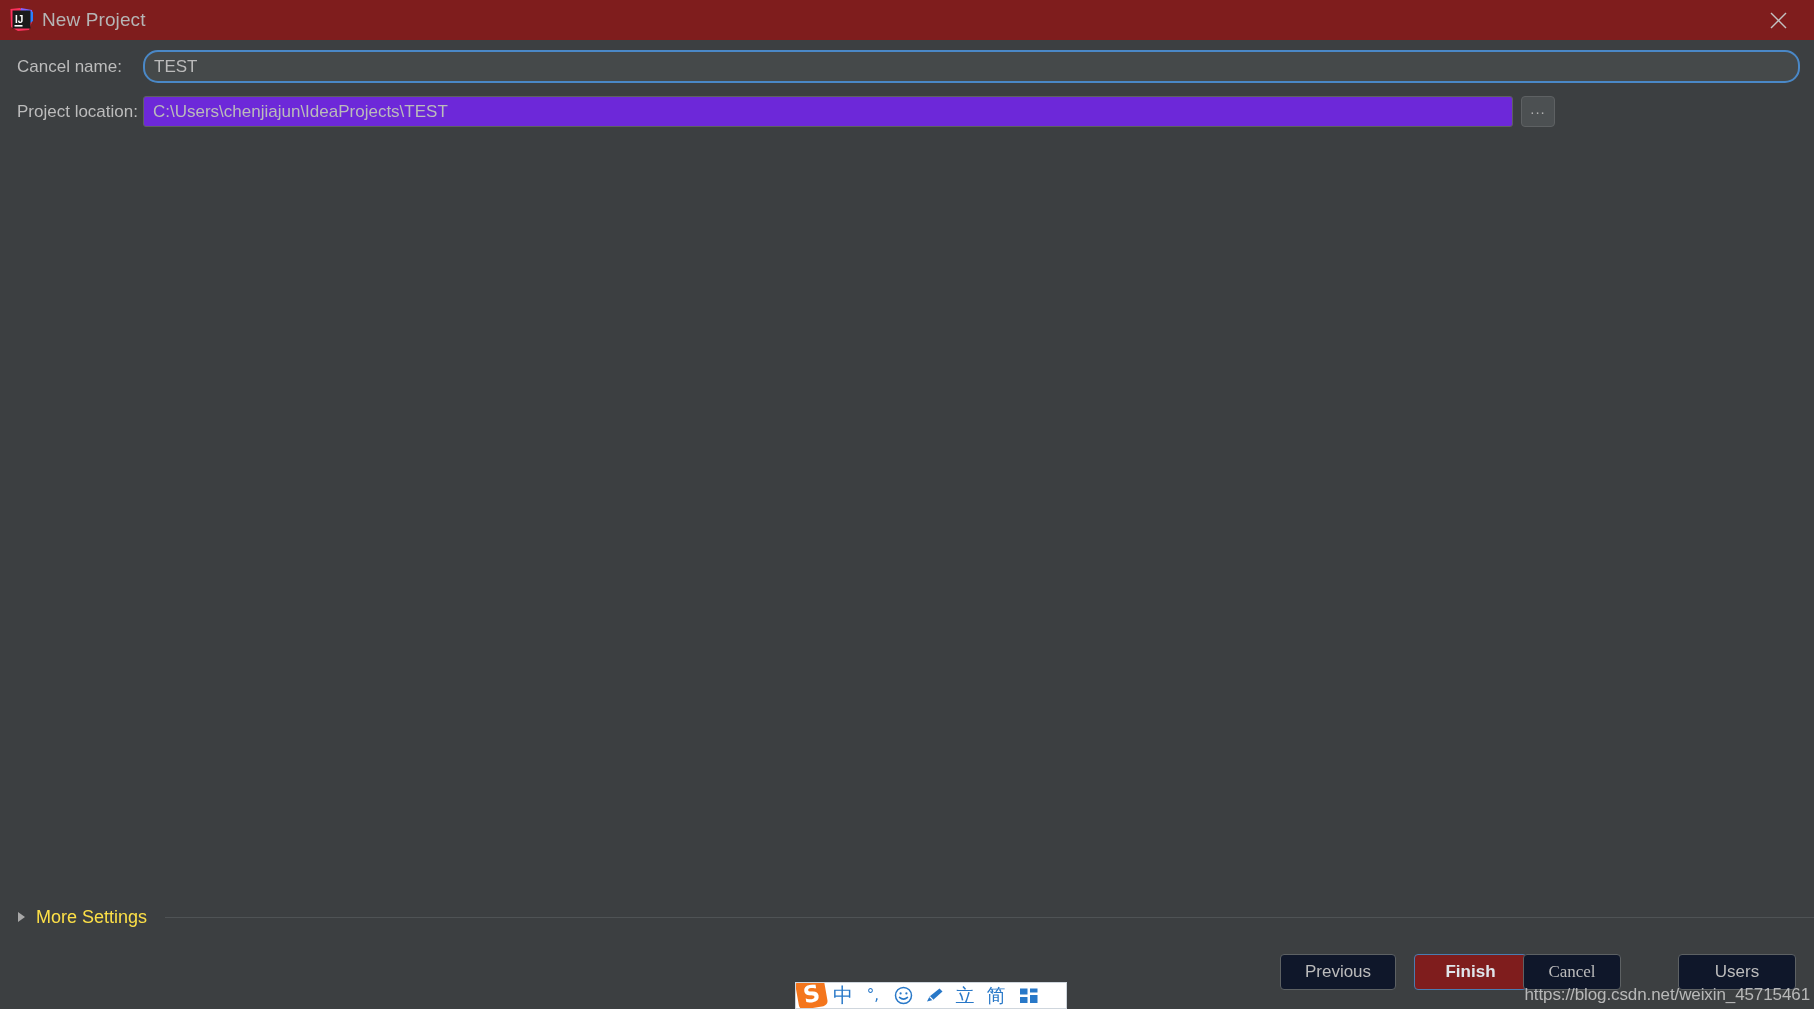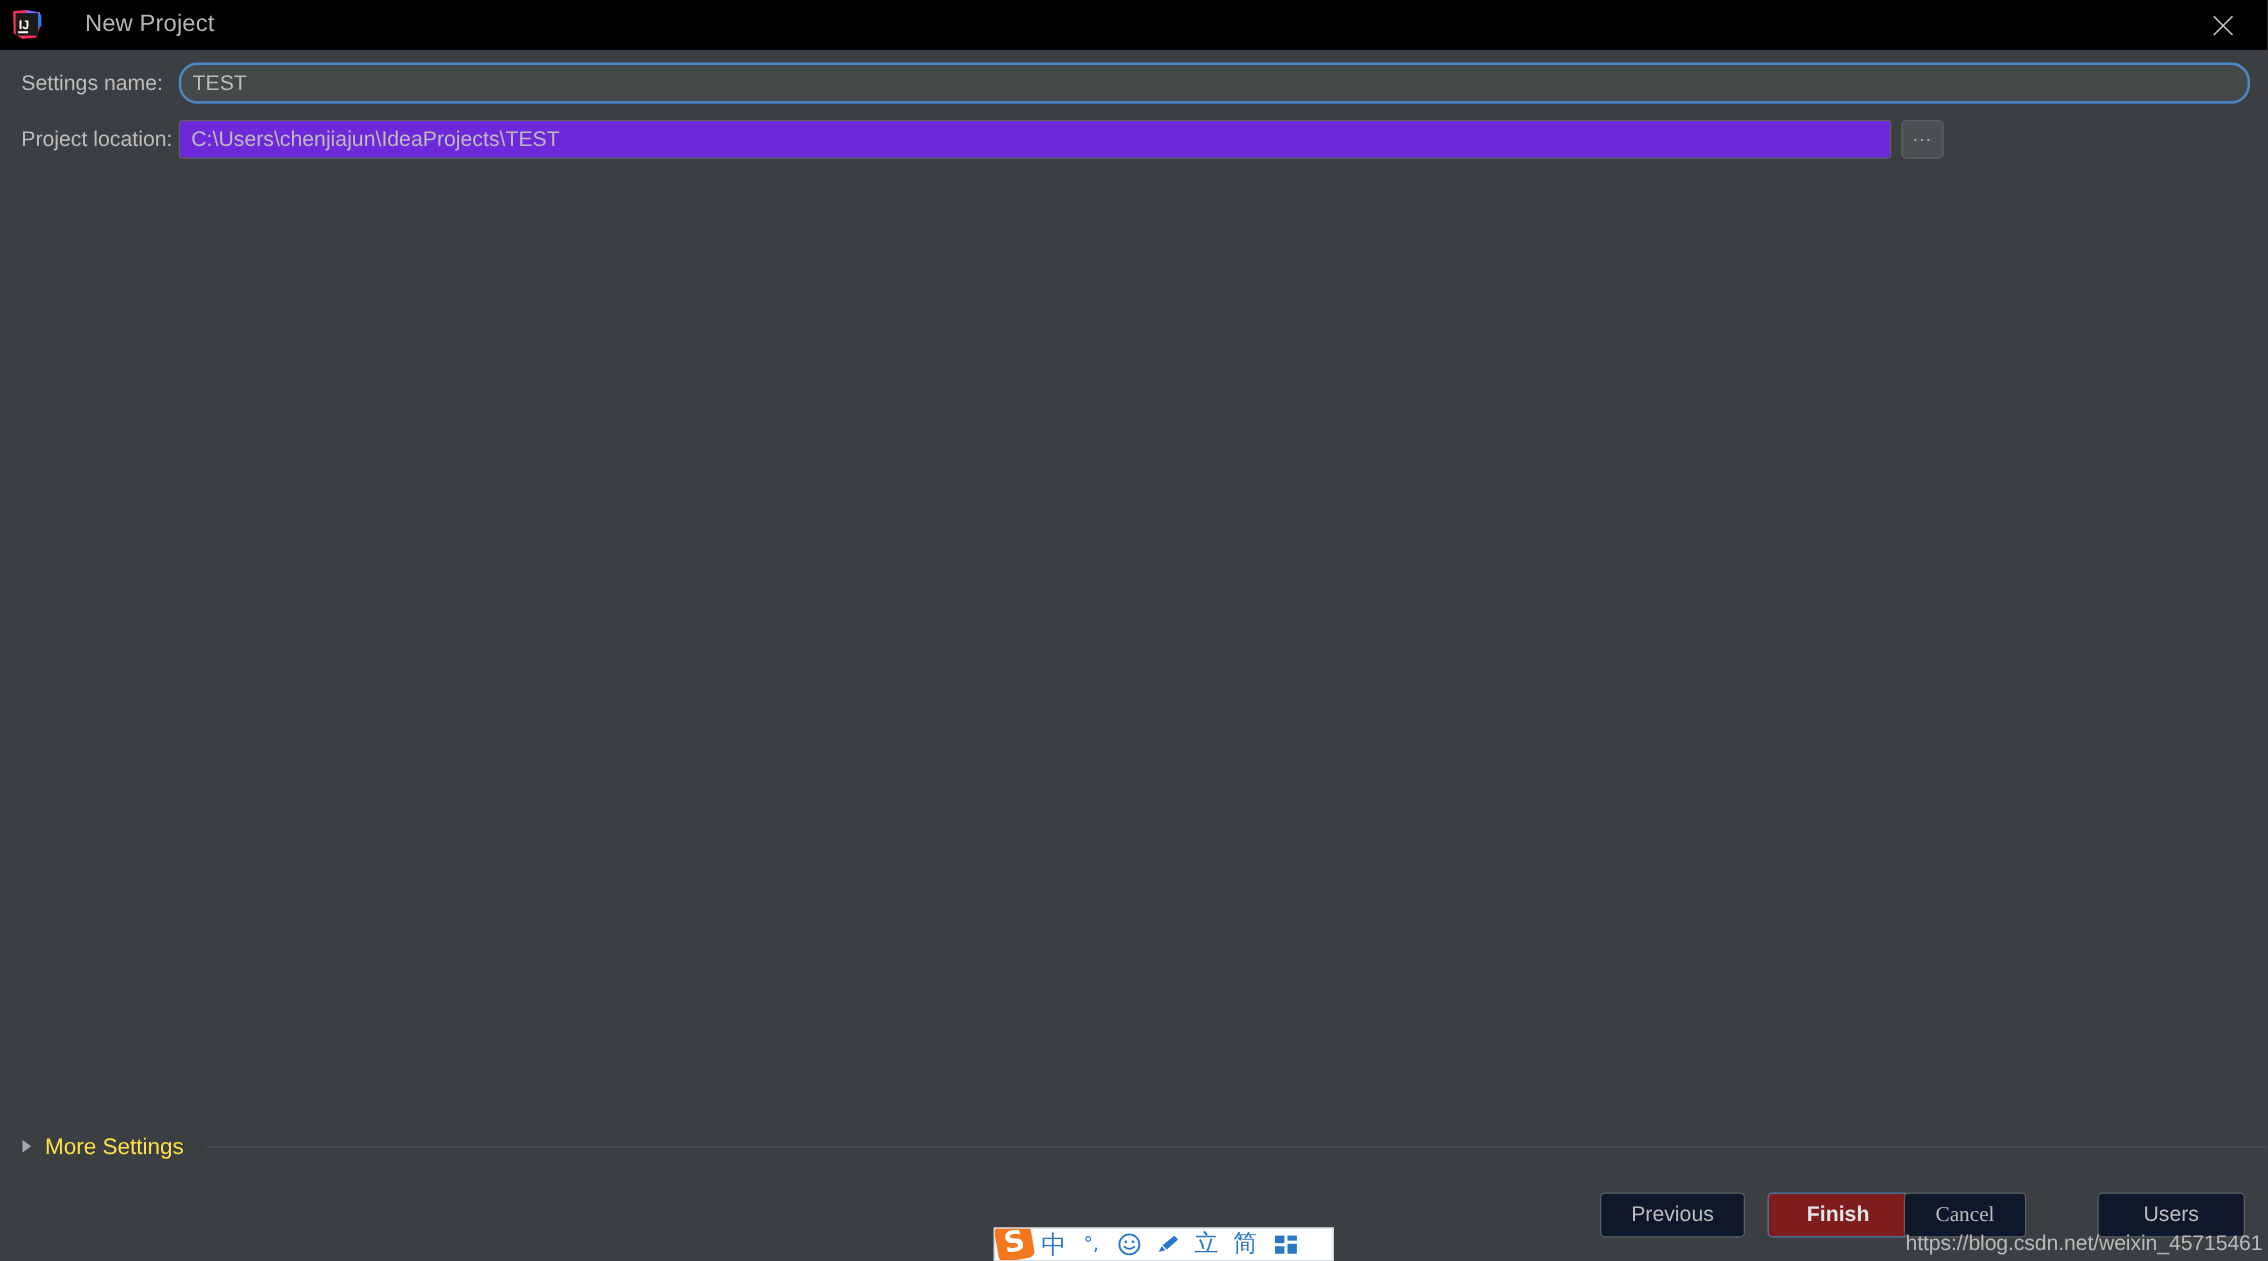--- a/index.html
+++ b/index.html
@@ -20,38 +20,37 @@
   }
 
   
   .titlebar {
     position: absolute;
     left: 0; top: 0;
     width: 1814px;
     height: 40px;
     display: flex;
     align-items: center;
-    background: #000000;
+    background: #7f1d1d;
   }
   .app-icon {
     position: absolute;
     left: 9px;
     top: 7px;
     width: 25px;
     height: 25px;
   }
   .title-text {
     position: absolute;
     left: 42px;
     top: 7px;
     font-size: 19px;
     color: #b5b5b5;
     letter-spacing: 0.1px;
     line-height: 25px;
-    margin-left: 26px;
   }
   .close-btn {
     position: absolute;
     right: 8px;
     top: 0px;
     width: 56px;
     height: 40px;
     display: flex;
     align-items: center;
     justify-content: center;
@@ -265,21 +264,21 @@
   </div>
   <div class="title-text">New Project</div>
   <div class="close-btn">
     <svg width="17" height="17" viewBox="0 0 17 17">
       <line x1="1" y1="1" x2="16" y2="16" stroke="#c2c2c2" stroke-width="1.4"></line>
       <line x1="16" y1="1" x2="1" y2="16" stroke="#c2c2c2" stroke-width="1.4"></line>
     </svg>
   </div>
 </div>
 
-<div class="field-label label-name">Settings name:</div>
+<div class="field-label label-name">Cancel name:</div>
 <input class="text-input input-name" type="text" value="TEST" style="">
 
 <div class="field-label label-location">Project location:</div>
 <input class="text-input input-location" type="text" value="C:\Users\chenjiajun\IdeaProjects\TEST" style="">
 <div class="browse-btn">...</div>
 
 <div class="more-settings">
   <span class="tri"></span>
   <span class="more-label">More Settings</span>
 </div>

